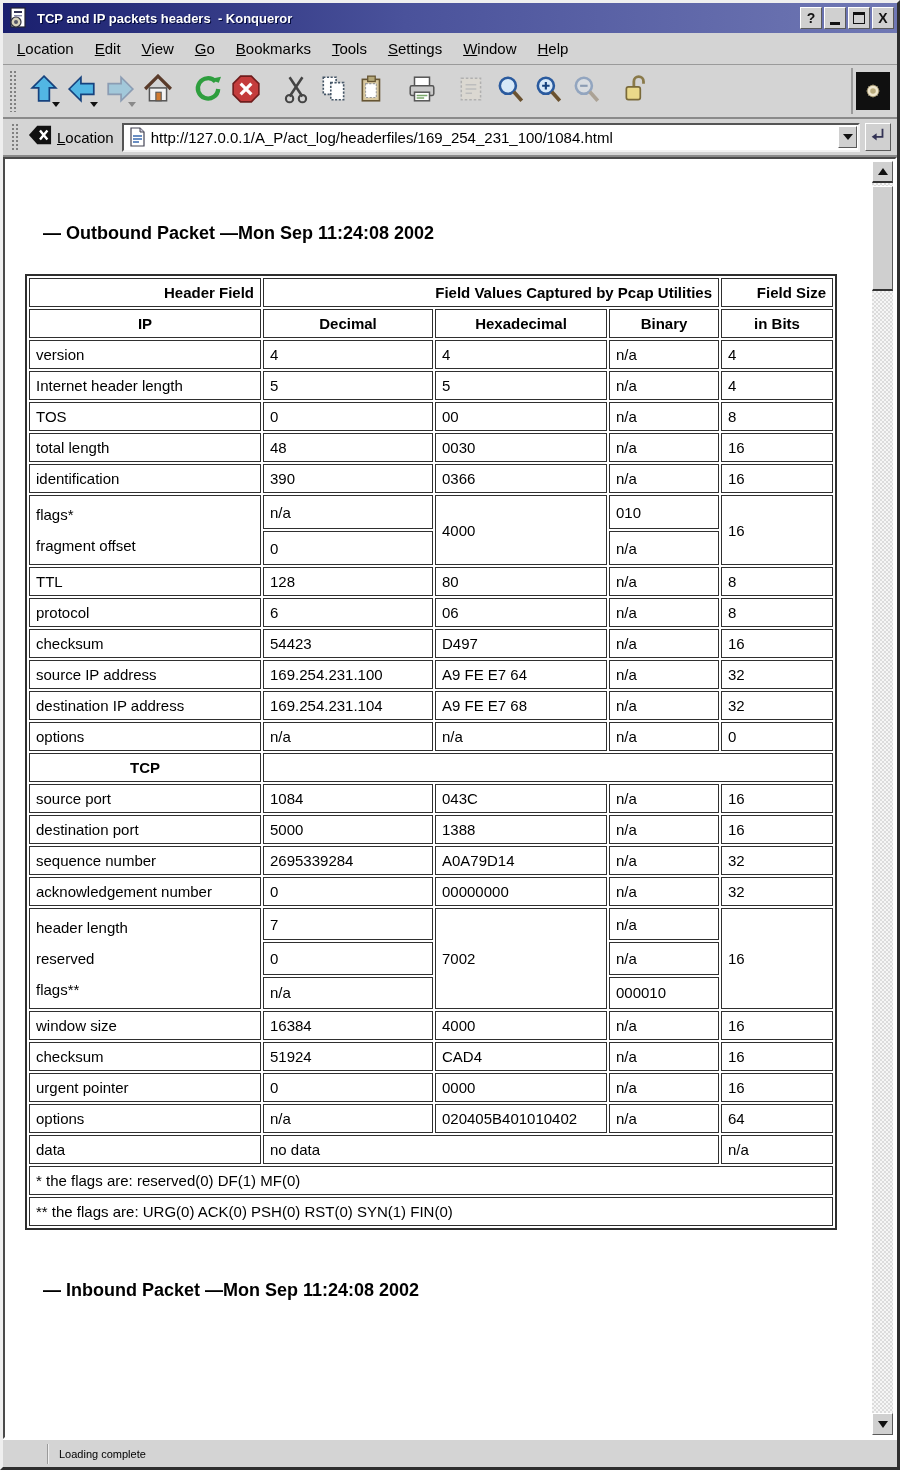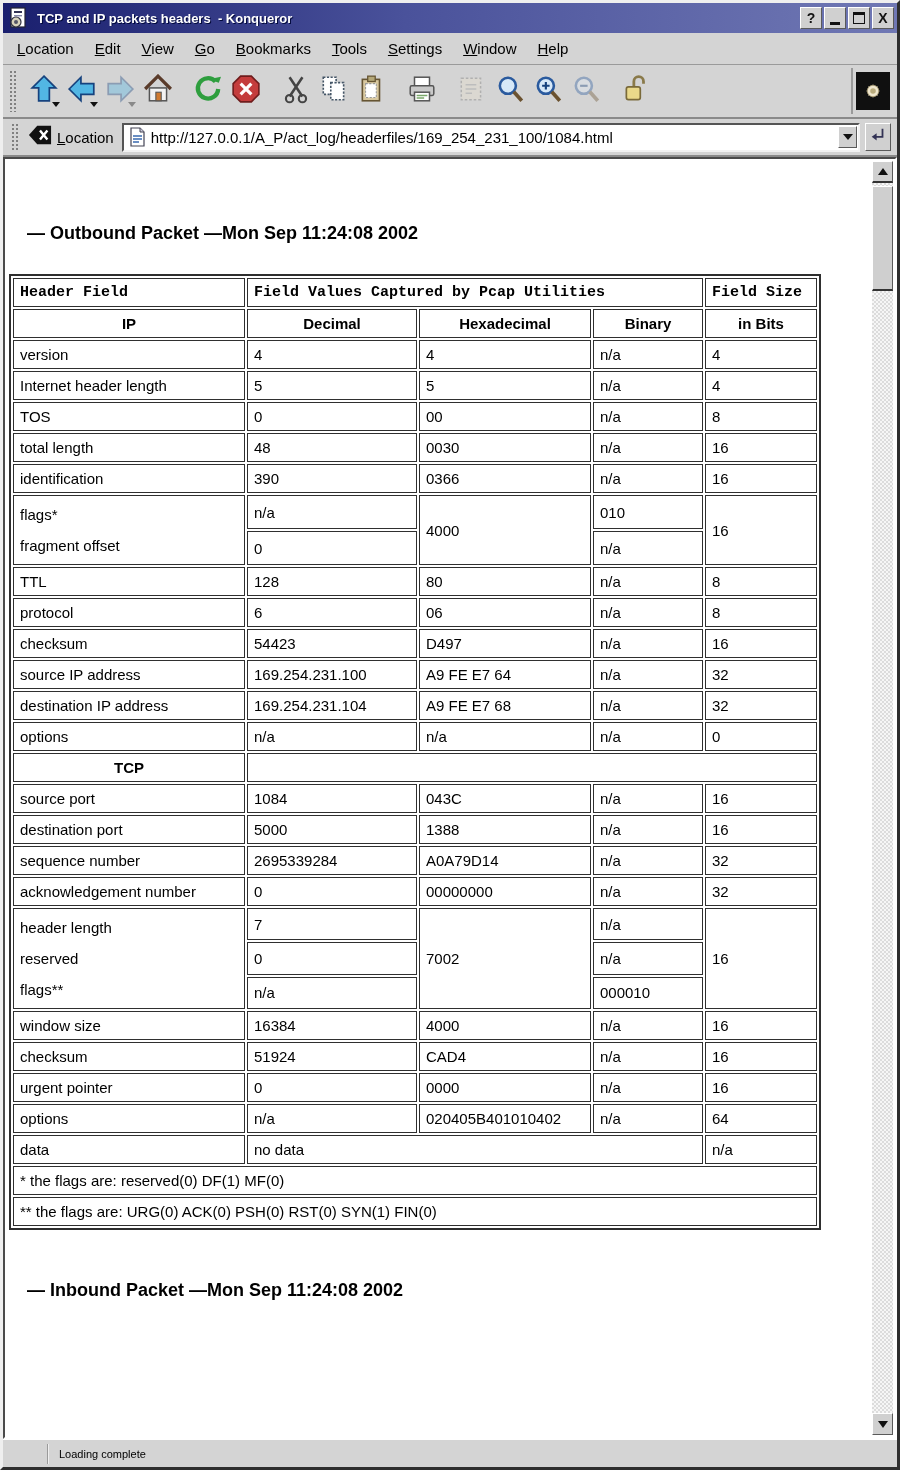--- a/index.html
+++ b/index.html
@@ -50,29 +50,29 @@
   .combo-icon { width:20px; height:20px; flex:0 0 20px; margin-right:4px; }
   .url-input { flex:1; border:none; outline:none; font-size:15px; font-family:"Liberation Sans","DejaVu Sans",sans-serif; color:#000; background:#fff; height:22px; }
   .combo-arrow { width:19px; height:22px; background:#d0d0d0; border:1px solid; border-color:#fff #5a5a5a #5a5a5a #fff;
                  display:flex; align-items:center; justify-content:center; margin-right:1px; }
   .combo-arrow::after { content:""; width:0; height:0; border-left:5px solid transparent; border-right:5px solid transparent; border-top:6px solid #111; }
   .go-btn { width:26px; height:28px; margin-left:5px; background:#d0d0d0; border:1px solid; border-color:#fff #5a5a5a #5a5a5a #fff;
             display:flex; align-items:center; justify-content:center; }
 
   
   .content { flex:1; position:relative; background:#fff; border:2px solid; border-color:#4a4a4a #fff #fff #4a4a4a; overflow:hidden; }
-  .page { position:absolute; inset:0 24px 0 0; padding:64px 0 0 0; overflow:hidden; }
+  .page { position:absolute; inset:0 24px 0 0; padding:64px 0 0 16px; overflow:hidden; }
   .heading { font-size:18px; font-weight:bold; color:#000; margin:0 0 30px 22px; }
   .heading.inbound { margin:50px 0 0 22px; }
 
   table.pkt { border-collapse:separate; border-spacing:2px; margin-left:4px;
               border:2px solid #2f2f2f; width:796px; table-layout:fixed; }
   table.pkt td { border:1px solid #2f2f2f; font-size:15px; color:#000; padding:3px 6px; height:29px;
                  vertical-align:middle; background:#fff; overflow:hidden; white-space:nowrap; }
-  td.hd { font-weight:bold; text-align:left; font-size:16px;font-family:Liberation Mono, monospace; }
+  td.hd { font-weight:bold; text-align:right; font-size:16px; }
   td.sub { font-weight:bold; text-align:center; font-size:15px; }
   td.multiline { line-height:31px; }
   td.fn { height:27px; }
 
   
   .scrollbar { position:absolute; top:2px; right:2px; bottom:2px; width:21px;
                background-color:#f6f6f6;
                background-image:linear-gradient(45deg,#dcdcdc 25%,transparent 25%,transparent 75%,#dcdcdc 75%),
                                 linear-gradient(45deg,#dcdcdc 25%,transparent 25%,transparent 75%,#dcdcdc 75%);
                background-size:4px 4px; background-position:0 0,2px 2px; }

